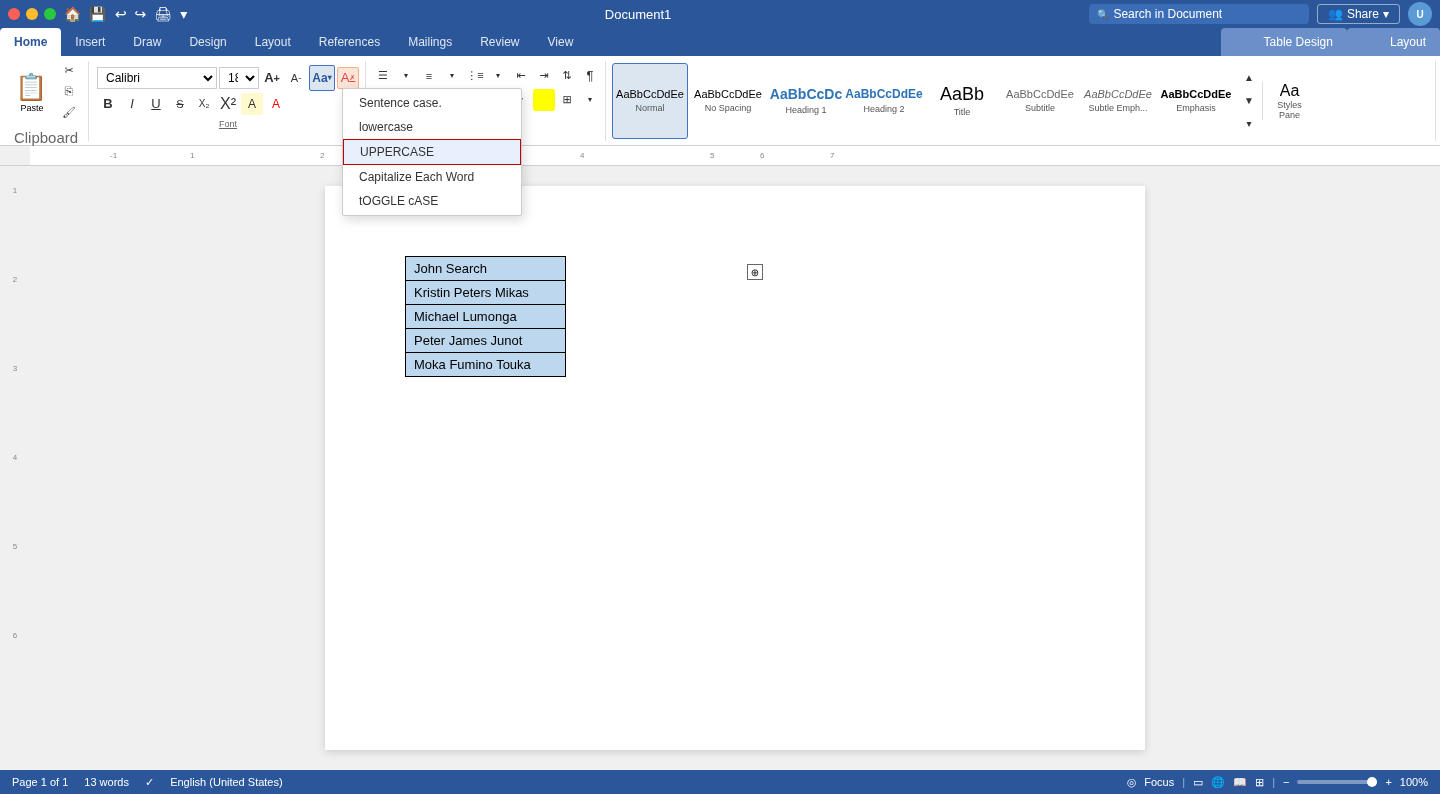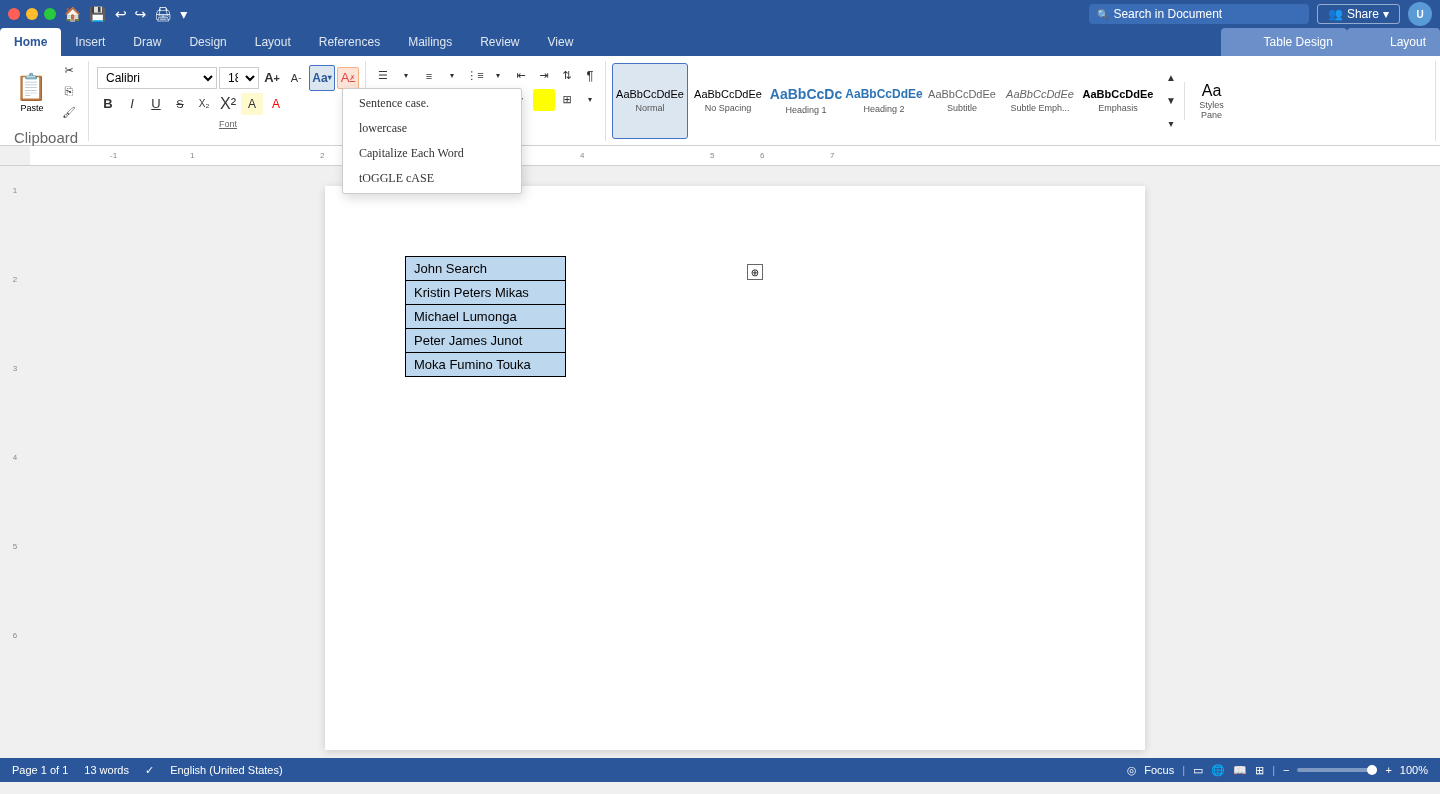--- a/index.html
+++ b/index.html
@@ -197,21 +197,20 @@
       box-shadow: 2px 4px 12px rgba(0,0,0,0.15);
       z-index: 1000;
       width: 180px;
       padding: 2px 0;
     }
     .dropdown-item {
       padding: 5px 16px;
       font-size: 12px;
       color: #333;
       cursor: pointer;
-      font-family: Liberation Serif, serif;
     }
     .dropdown-item.selected {
       background: #e8f0fe;
       border: 1.5px solid #c00000;
     }
 
     
     .styles-group {
       flex: 1;
       display: flex;
@@ -328,21 +327,21 @@
     .status-bar {
       height: 24px;
       background: #2b579a;
       display: flex;
       align-items: center;
       padding: 0 12px;
       color: white;
       font-size: 11px;
       justify-content: space-between;
       position: fixed;
-      bottom: 12px;
+      bottom: 0;
       width: 1440px;
     }
     .status-left { display: flex; gap: 16px; align-items: center; }
     .status-right { display: flex; gap: 8px; align-items: center; }
     .zoom-slider {
       width: 80px; height: 4px;
       background: rgba(255,255,255,0.4);
       border-radius: 2px;
       position: relative;
     }
@@ -365,20 +364,23 @@
       <div class="traffic-light tl-red"></div>
       <div class="traffic-light tl-yellow"></div>
       <div class="traffic-light tl-green"></div>
     </div>
     <span style="font-size:14px;">🏠</span>
     <span style="font-size:14px;">💾</span>
     <span style="font-size:14px;">↩</span>
     <span style="font-size:14px;">↪</span>
     <span style="font-size:14px;">🖨</span>
     <span style="font-size:14px;">▾</span>
+  </div>
+  <div class="title-bar-center">
+    <span>Document1</span>
   </div>
   <div class="title-bar-right">
     <div class="search-in-doc">
       <span style="font-size:10px;">🔍</span>
       <span>Search in Document</span>
     </div>
     <div class="share-btn">
       <span>👥</span>
       <span>Share</span>
       <span>▾</span>
@@ -488,20 +490,24 @@
       </div>
       <div class="style-item">
         <div class="style-preview" style="font-size:14px;font-weight:bold;color:#2e74b5;">AaBbCcDc</div>
         <div class="style-label">Heading 1</div>
       </div>
       <div class="style-item">
         <div class="style-preview" style="font-size:12px;font-weight:bold;color:#2e74b5;">AaBbCcDdEe</div>
         <div class="style-label">Heading 2</div>
       </div>
       <div class="style-item">
+        <div class="style-preview" style="font-size:18px;">AaBb</div>
+        <div class="style-label">Title</div>
+      </div>
+      <div class="style-item">
         <div class="style-preview" style="font-size:11px;color:#666;">AaBbCcDdEe</div>
         <div class="style-label">Subtitle</div>
       </div>
       <div class="style-item">
         <div class="style-preview" style="font-size:11px;color:#666;font-style:italic;">AaBbCcDdEe</div>
         <div class="style-label">Subtle Emph...</div>
       </div>
       <div class="style-item">
         <div class="style-preview" style="font-size:11px;font-weight:bold;">AaBbCcDdEe</div>
         <div class="style-label">Emphasis</div>
@@ -515,20 +521,21 @@
         <div style="font-size:16px;">Aa</div>
         <div style="font-size:9px;color:#555;text-align:center;">Styles<br>Pane</div>
       </div>
     </div>
   </div>
 </div>
 
 <div class="dropdown-menu">
   <div class="dropdown-item">Sentence case.</div>
   <div class="dropdown-item">lowercase</div>
+  <div class="dropdown-item selected">UPPERCASE</div>
   <div class="dropdown-item">Capitalize Each Word</div>
   <div class="dropdown-item">tOGGLE cASE</div>
 </div>
 
 <div class="ruler">
   <div class="ruler-inner">
     <span style="position:absolute;left:80px;">-1</span>
     <span style="position:absolute;left:160px;">1</span>
     <span style="position:absolute;left:290px;">2</span>
     <span style="position:absolute;left:420px;">3</span>

